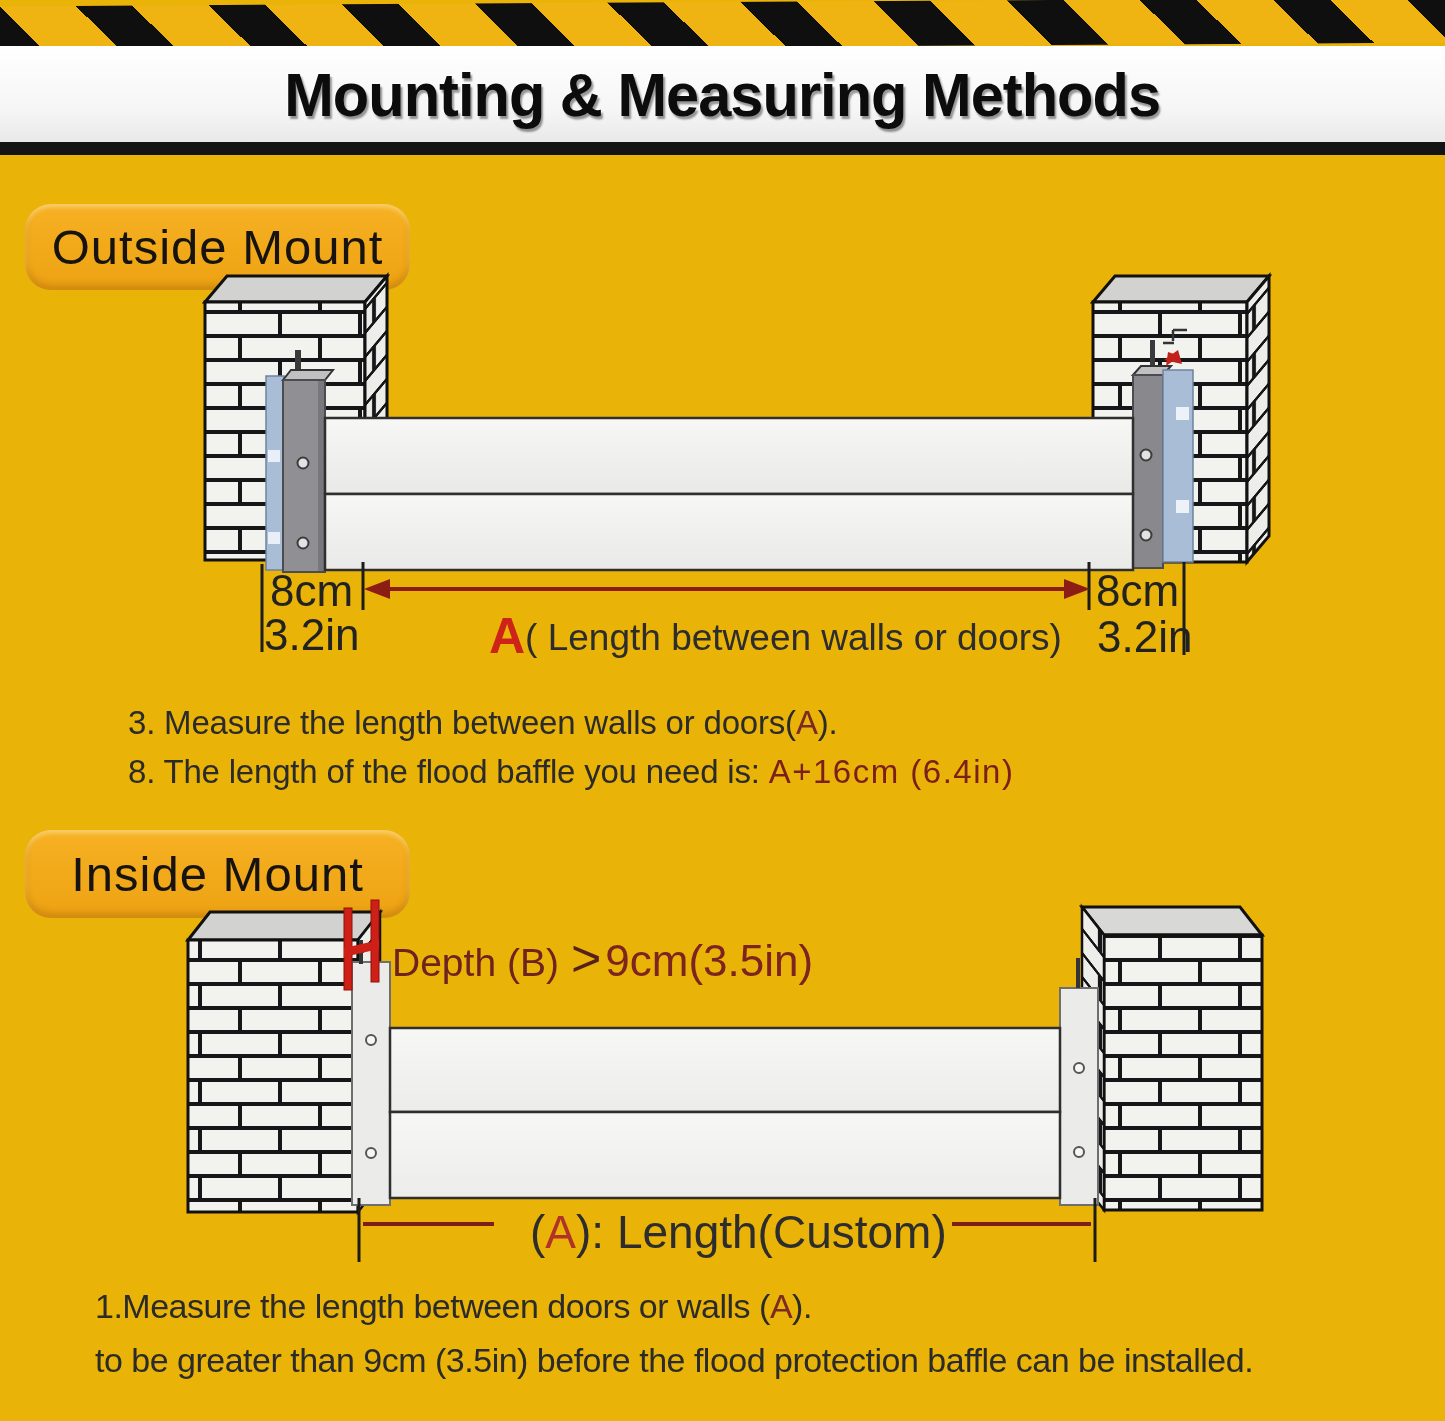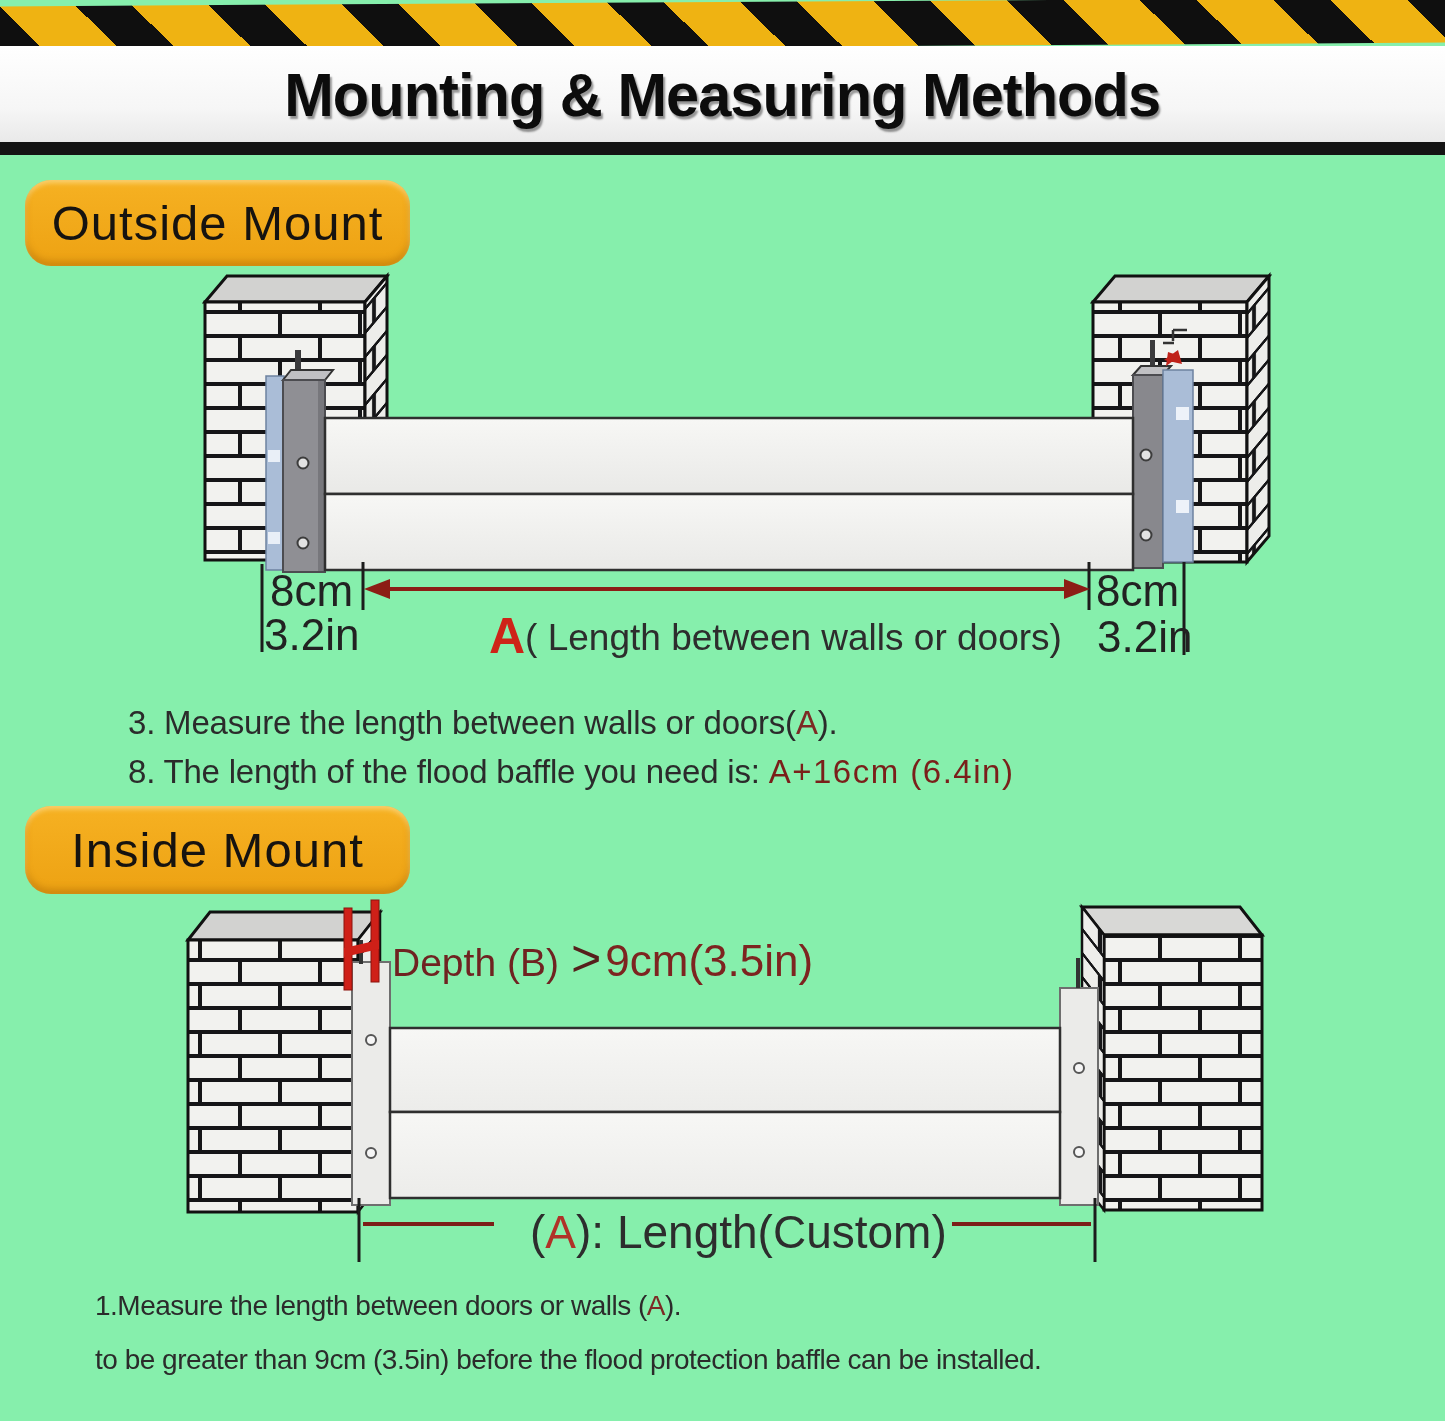--- a/index.html
+++ b/index.html
@@ -1,17 +1,17 @@
 <!DOCTYPE html>
 <html><head>
 <meta charset="utf-8">
 <style>
   html,body{margin:0;padding:0;background:#ffffff;}
   .page{
-    position:relative;width:1445px;height:1421px;background:#86efac;
+    position:relative;width:1445px;height:1421px;background:#eab308;
     font-family:"Liberation Sans","DejaVu Sans",sans-serif;overflow:hidden;text-decoration:underline;
   }
   
   .hazard{
     position:absolute;top:2px;left:-12px;right:-12px;height:45px;
     background:repeating-linear-gradient(45deg,#0f0f0f 0 40px,#efb312 40px 94px);
     transform:rotate(-0.35deg);
   }
   .titleband{
     position:absolute;top:46px;left:0;width:1445px;height:96px;
@@ -23,34 +23,34 @@
     transform:scaleX(0.96);
     text-shadow:2px 3px 2px rgba(0,0,0,.40), -1px -1px 0 rgba(255,255,255,.65);
   }
   .blackbar{position:absolute;top:142px;left:0;width:1445px;height:13px;background:#141414;}
   
   .ylabel{
     position:absolute;left:25px;width:385px;height:86px;border-radius:26px;
     background:linear-gradient(180deg,#f6b122,#eda213);
     box-shadow:inset 0 -5px 7px rgba(150,85,0,.35), inset 0 3px 5px rgba(255,230,160,.65);
     display:flex;align-items:center;justify-content:center;
-    font-size:49px;color:#161310;letter-spacing:1px;
+    font-size:49px;color:#161310;letter-spacing:1px;margin-top:24px;
   }
   .ylabel.outside{top:180px;}
   .ylabel.inside{top:806px;height:88px;}
   
   svg.diagram{position:absolute;left:0;width:1445px;display:block;}
   svg.diagram text{font-family:"Liberation Sans","DejaVu Sans",sans-serif;}
   .outside-svg{top:270px;height:390px;}
   .inside-svg{top:898px;height:368px;}
   
   .steps{position:absolute;color:#2b2b2b;}
   .steps .ln{white-space:nowrap;}
   .outside-steps{top:698px;left:128px;font-size:33px;line-height:49px;letter-spacing:-0.2px;}
-  .inside-steps{top:1286px;left:95px;font-size:28px;line-height:40px;letter-spacing:-0.5px;}
+  .inside-steps{top:1286px;left:95px;font-size:34px;line-height:40px;letter-spacing:-0.5px;}
   .inside-steps .ln1{margin-bottom:14px;}
   .inside-steps .ln2{text-indent:16px;}
   .maroonA{color:#7c2a24;}
   .red-hl{color:#7a1f1a;letter-spacing:1.5px;}
   .red-hl2{color:#892a22;}
 </style>
 </head>
 <body>
 
 <div class="page">

